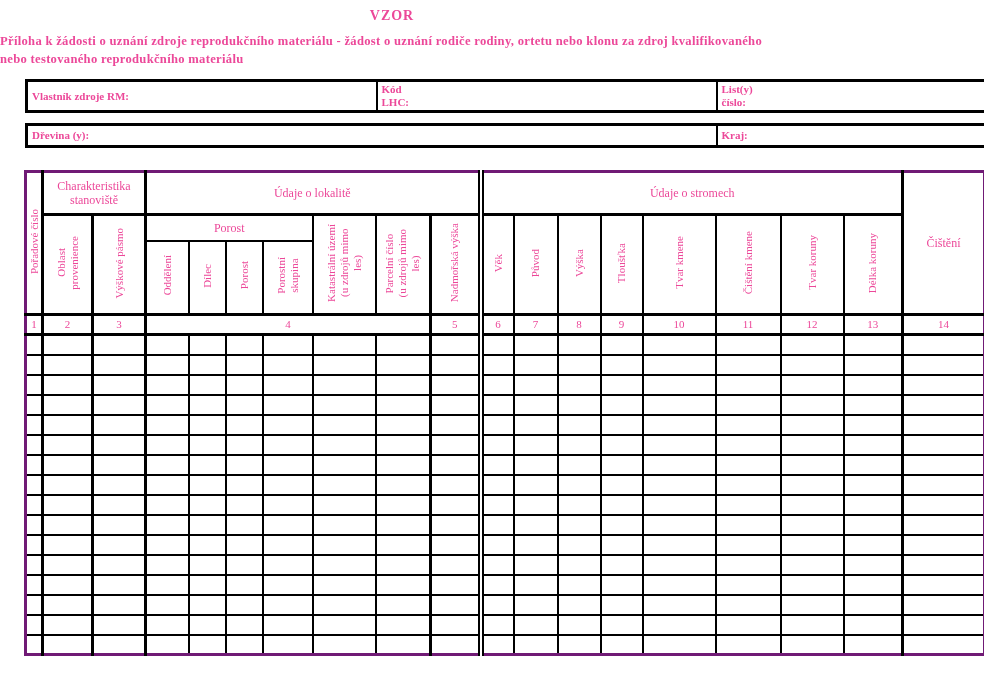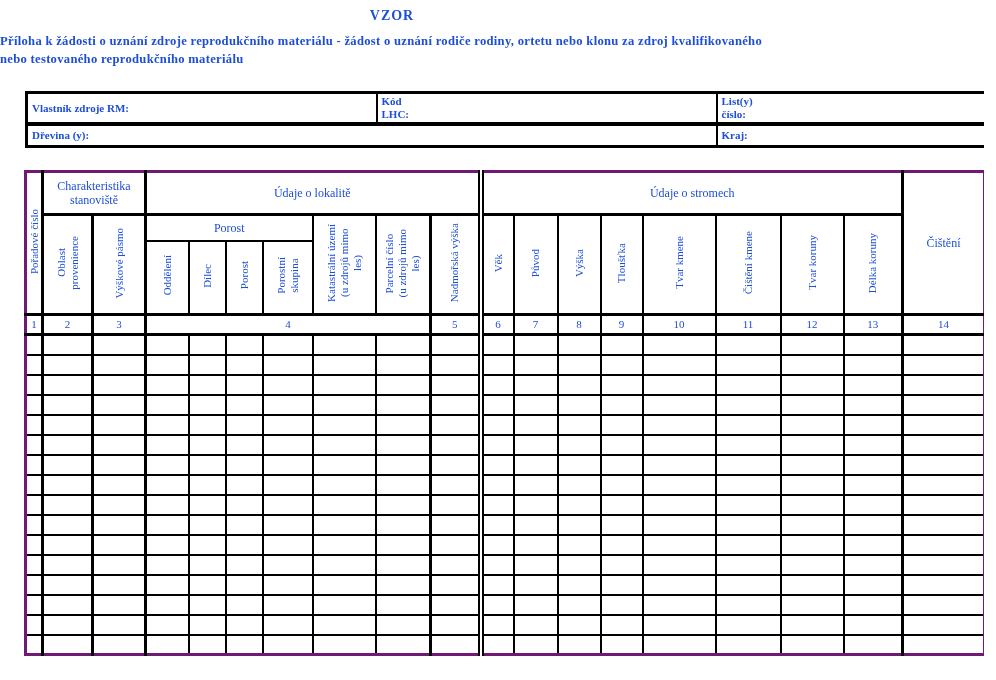--- a/index.html
+++ b/index.html
@@ -1,28 +1,28 @@
 <!DOCTYPE html>
 <html><head>
 <meta charset="utf-8">
 <style>
   html,body{margin:0;padding:0;background:#fff;}
-  .sheet{position:relative;width:984px;height:680px;background:#ffffff;color:#1d4ed8;
+  .sheet{position:relative;width:984px;height:680px;background:#ffffff;color:#ec4899;
          font-family:"Liberation Serif","DejaVu Serif",serif;overflow:hidden;}
   .heading{position:absolute;top:8px;left:0;width:100%;text-align:center;
            font-weight:bold;font-size:14px;letter-spacing:1px;transform:translateX(-100px);}
   .titleline{position:absolute;left:0;width:100%;font-weight:bold;
              font-size:12.6px;letter-spacing:0.3px;white-space:nowrap;}
   #title1{top:34px;}
   #title2{top:52px;}
   table{border-collapse:collapse;table-layout:fixed;}
   .hdrtable{position:absolute;left:25px;width:959px;border:3px solid #000;}
   .hdrtable td{border:2px solid #000;font-weight:bold;font-size:11px;line-height:1.2;
                padding:1px 4px;vertical-align:middle;white-space:pre-line;}
-  #tbl1{top:91px;height:30px;}
+  #tbl1{top:79px;height:30px;}
   #tbl2{top:123px;height:25px;padding-left:48px;}
   .main{position:absolute;left:24px;top:170px;width:959px;border:3px solid #701a75;}
   .main td{border:2px solid #000;padding:0 1px;text-align:center;vertical-align:middle;
            font-size:12px;line-height:1.2;}
   .vt{writing-mode:vertical-rl;transform:rotate(180deg);display:inline-block;
       white-space:pre-line;line-height:1.18;font-size:11px;}
   .gh{font-size:12px;}
   tr.rowA{height:43px;}
   tr.rowB1{height:26px;}
   tr.rowB2{height:74px;}

